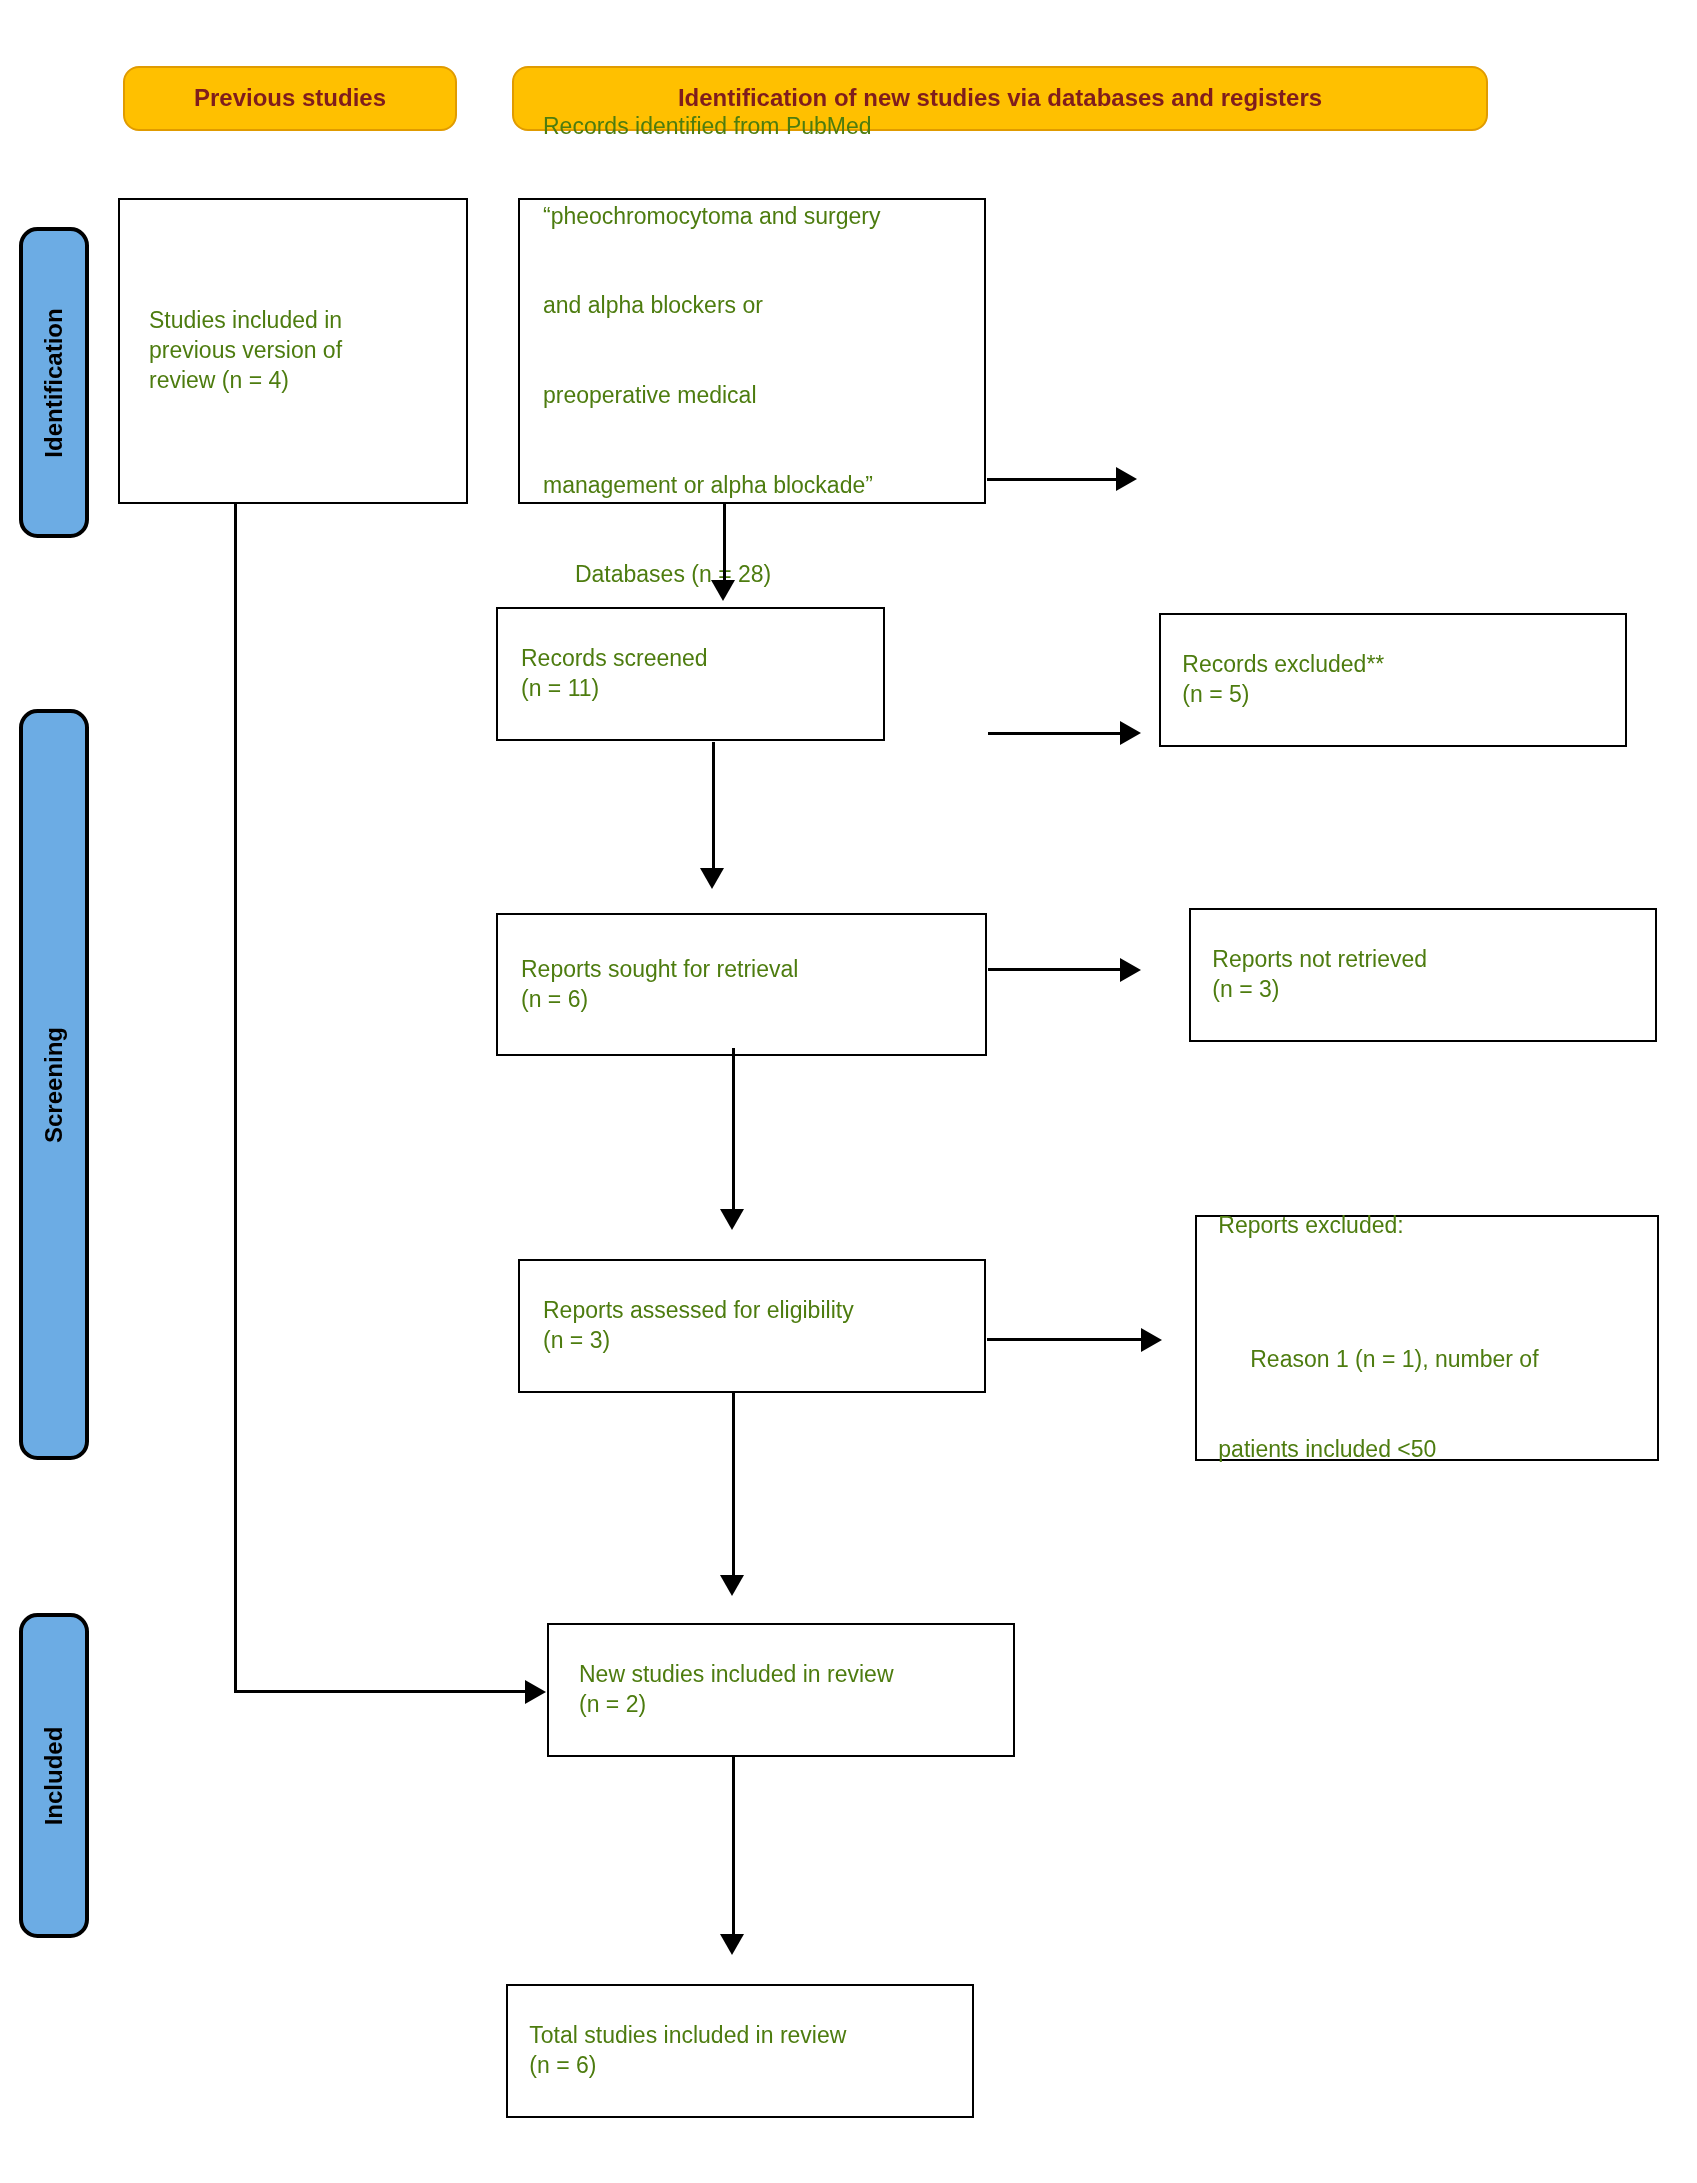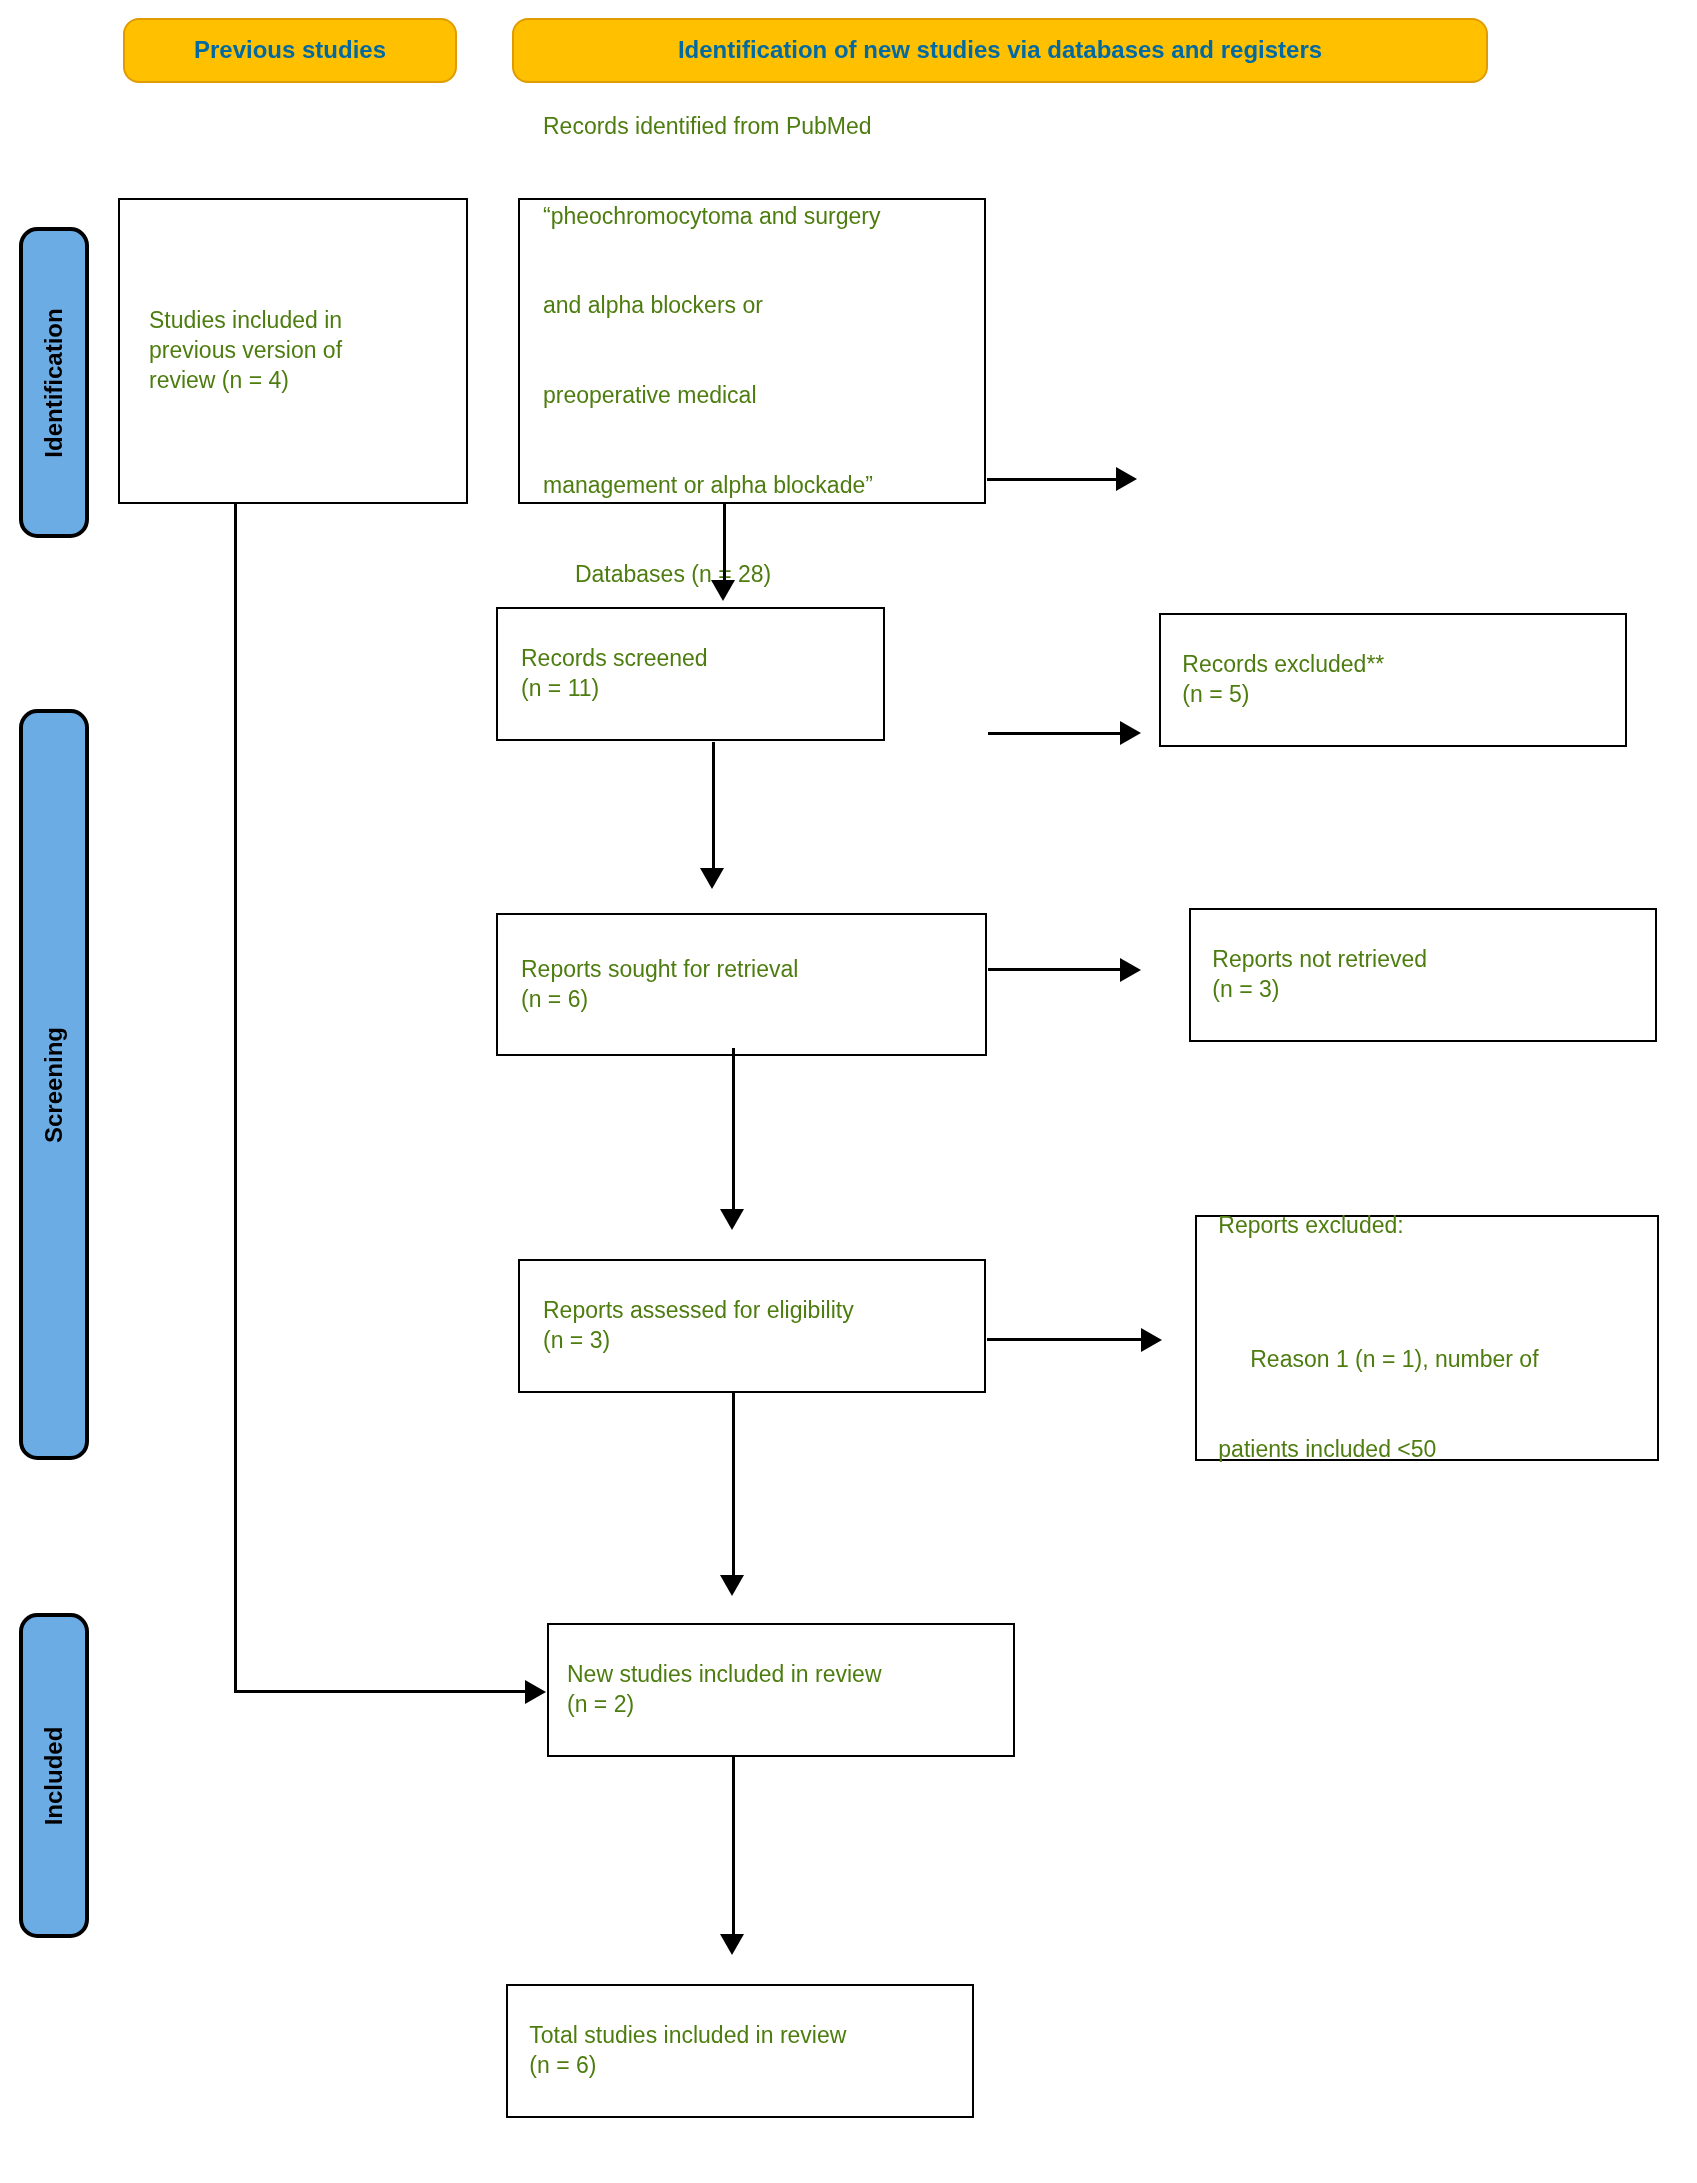--- a/index.html
+++ b/index.html
@@ -21,24 +21,25 @@
   
   .banner {
     position: absolute;
     background: #FFC000;
     border: 2.8px solid #E09B00;
     border-radius: 16px;
     box-sizing: border-box;
     display: flex;
     align-items: center;
     justify-content: center;
-    color: #0369a1;
+    color: #7f1d1d;
     font-weight: bold;
     font-size: 24px;
     letter-spacing: 0px;
+    margin-top: 48px;
   }
 
   
   .rail {
     position: absolute;
     background: #6CACE4;
     border: 4.6px solid #000000;
     border-radius: 18.5px;
     box-sizing: border-box;
   }
@@ -170,21 +171,21 @@
   </div>
 
   <div class="box" style="left:1195px; top:1215px; width:464px; height:246px; padding-left:21.3px;">
     <div class="box-text">
       <div>Reports excluded:</div>
       <div style="white-space:pre;margin-top:44px;">     Reason 1 (n = 1), number of</div>
       <div>patients included &lt;50</div>
     </div>
   </div>
 
-  <div class="box" style="left:547px; top:1623px; width:468px; height:134px; padding-left:18px;">
+  <div class="box" style="left:547px; top:1623px; width:468px; height:134px; padding-left:30px;">
     <div class="box-text">New studies included in review
 (n = 2)</div>
   </div>
 
   <div class="box" style="left:506px; top:1984px; width:468px; height:134px; padding-left:21.3px;">
     <div class="box-text">Total studies included in review
 (n = 6)</div>
   </div>
 
   <div class="vline" style="left:234px; top:504px; height:1187px;"></div>

